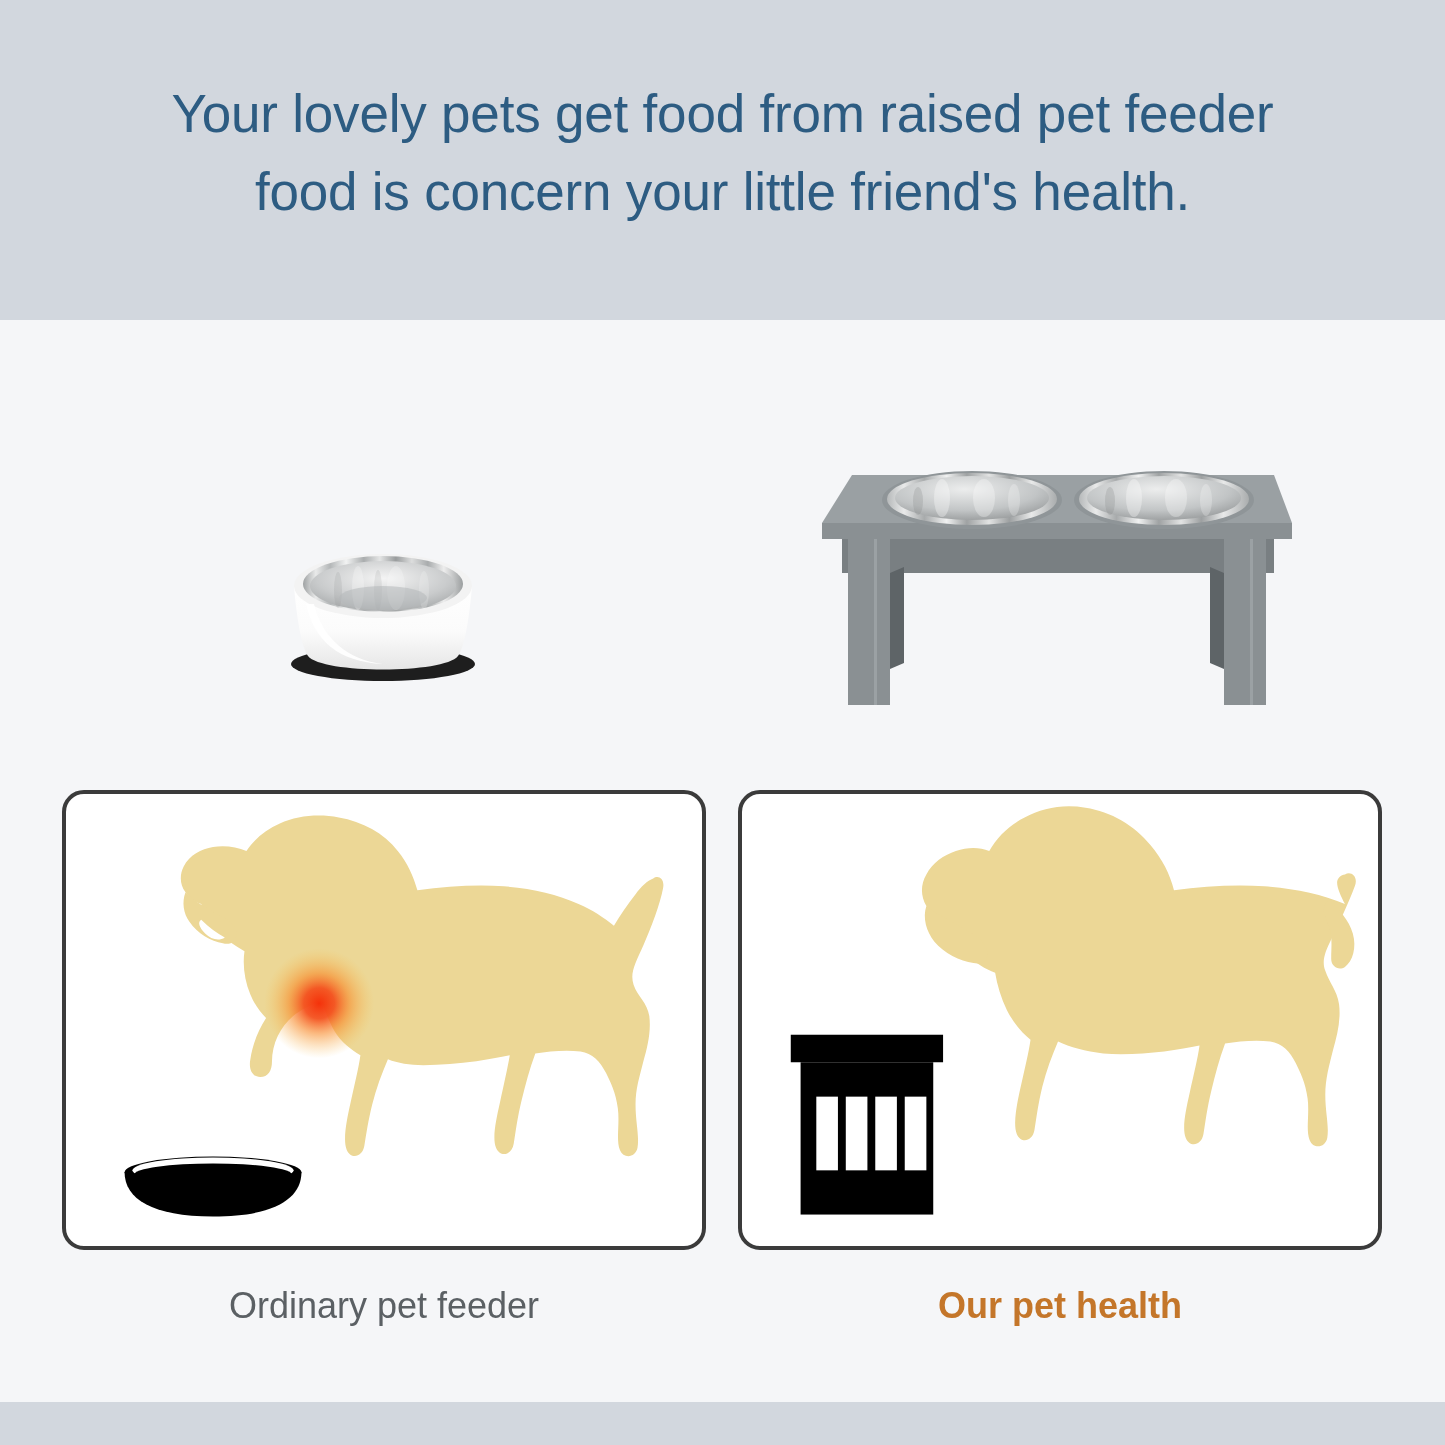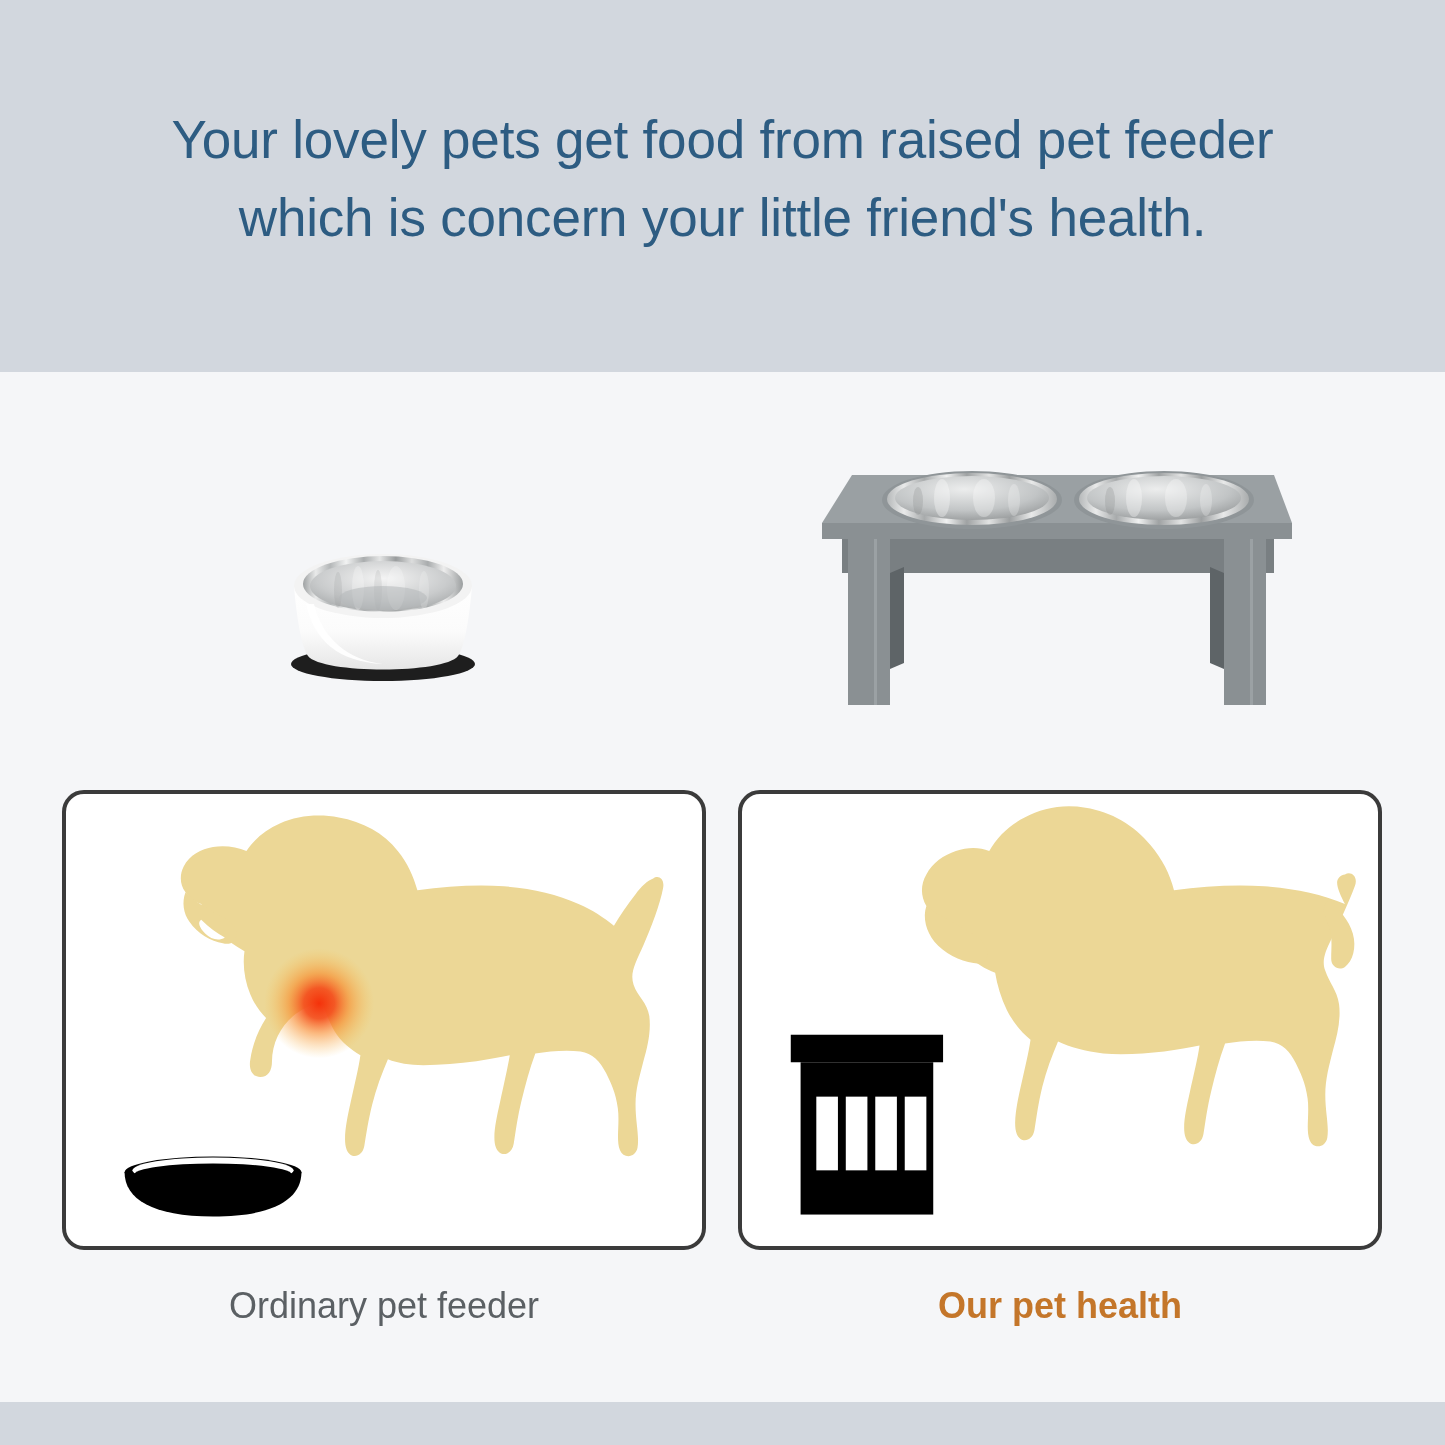--- a/index.html
+++ b/index.html
@@ -14,21 +14,21 @@
     background: #f5f6f8;
     overflow: hidden;
     font-family: "Liberation Sans", sans-serif;
   }
 
   
   #top-banner {
     position: absolute;
     left: 0; top: 0;
     width: 1445px;
-    height: 372px;
+    height: 320px;
     background: #d2d7de;
     display: flex;
     align-items: center;
     justify-content: center;
   }
   #headline {
     width: 1360px;
     text-align: center;
     color: #2d5c82;
     font-size: 53px;
@@ -105,21 +105,21 @@
   }
 </style>
 </head>
 <body>
 
 <div id="page">
 
   <div id="top-banner">
     <div id="headline">
       <span class="ln">Your lovely pets get food from raised pet feeder</span>
-      <span class="ln">which is concern your little friend's health.</span>
+      <span class="ln">food is concern your little friend's health.</span>
     </div>
   </div>
 
   <div class="photo" id="single-bowl-photo">
     <svg viewBox="0 0 210 145" width="210" height="145">
       <defs>
         <linearGradient id="bowlWhite" x1="0" y1="0" x2="0" y2="1">
           <stop offset="0" stop-color="#ffffff"></stop>
           <stop offset="0.55" stop-color="#fbfbfb"></stop>
           <stop offset="1" stop-color="#e6e6e6"></stop>

